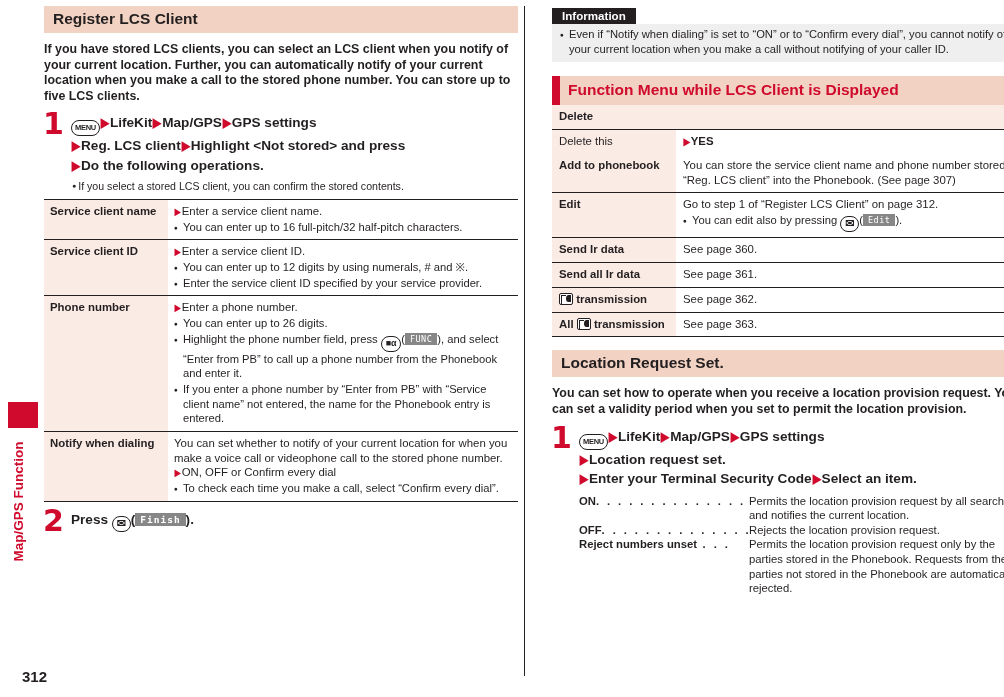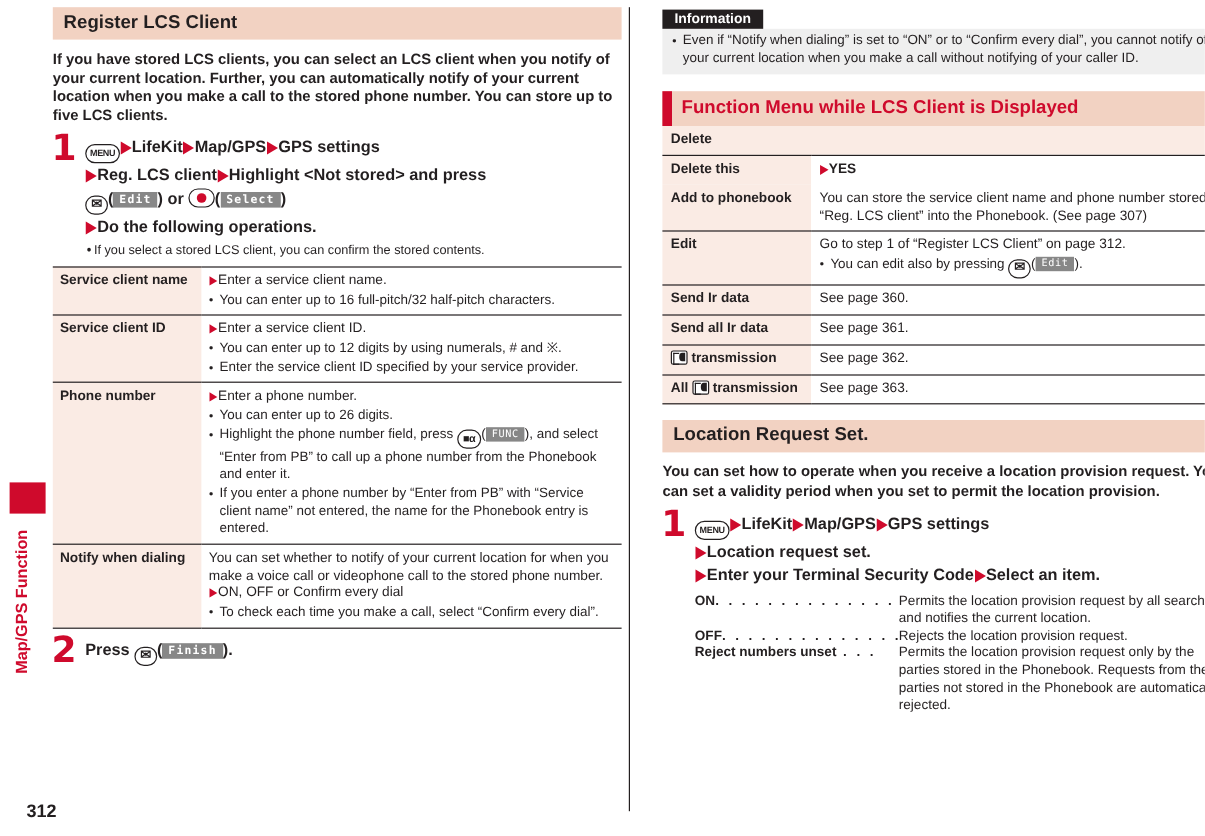--- a/index.html
+++ b/index.html
@@ -253,21 +253,21 @@
     line-height: 14.8px;
   }
   td.fn-group {
     background: #faebe4;
     font-weight: bold;
     border-bottom: none !important;
     padding-bottom: 2px;
   }
   td.fn-sub-lbl {
     background: #faebe4;
-    font-weight: bold;
+    font-weight: normal;
     width: 116px;
     padding-left: 18px;
     border-top: 1.4px solid #231f20;
     border-bottom: none !important;
     white-space: nowrap;
   }
   td.fn-sub-lbl.last { border-bottom: 1.4px solid #231f20 !important; }
   td.fn-sub-val {
     background: #ffffff;
     border-top: 1.4px solid #231f20;
@@ -345,23 +345,20 @@
       <div class="num">1</div>
 
       <div class="step-line">
         <span class="key key-menu">MENU</span><span class="arw">▶</span><span>LifeKit</span><span class="arw">▶</span><span>Map/GPS</span><span class="arw">▶</span><span>GPS settings</span>
       </div>
 
       <div class="step-line">
         <span class="arw">▶</span><span>Reg. LCS client</span><span class="arw">▶</span><span>Highlight &lt;Not stored&gt; and press</span>
       </div>
 
-      <div class="step-line">
-        <span class="key key-env">✉</span>(<span class="sk">Edit</span>)<span> or </span><span class="key key-dot"><i></i></span>(<span class="sk">Select</span>)
-      </div>
 
       <div class="step-line">
         <span class="arw">▶</span><span>Do the following operations.</span>
       </div>
 
       <div class="note">If you select a stored LCS client, you can confirm the stored contents.</div>
     </div>
 
     <table class="spec">
       <tbody>

